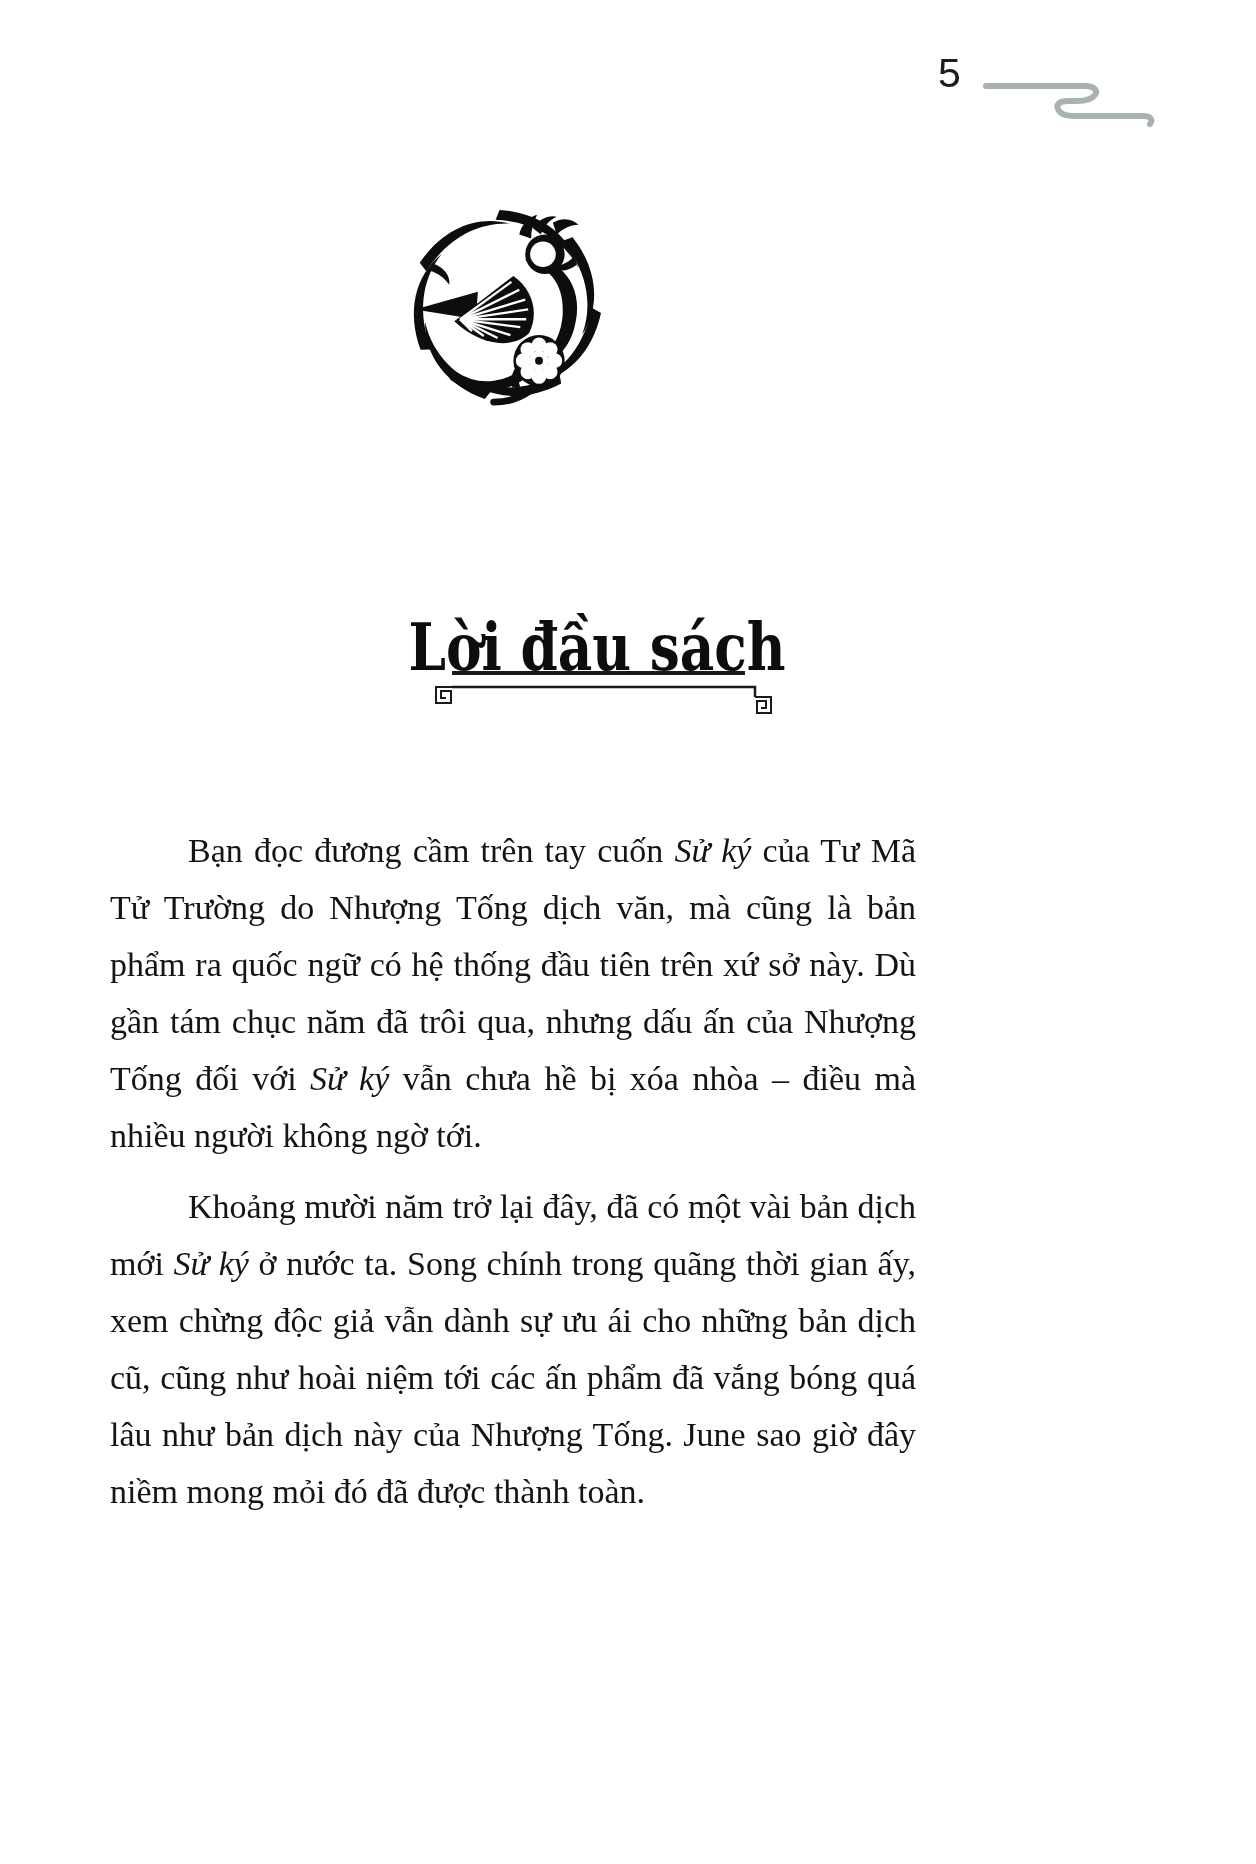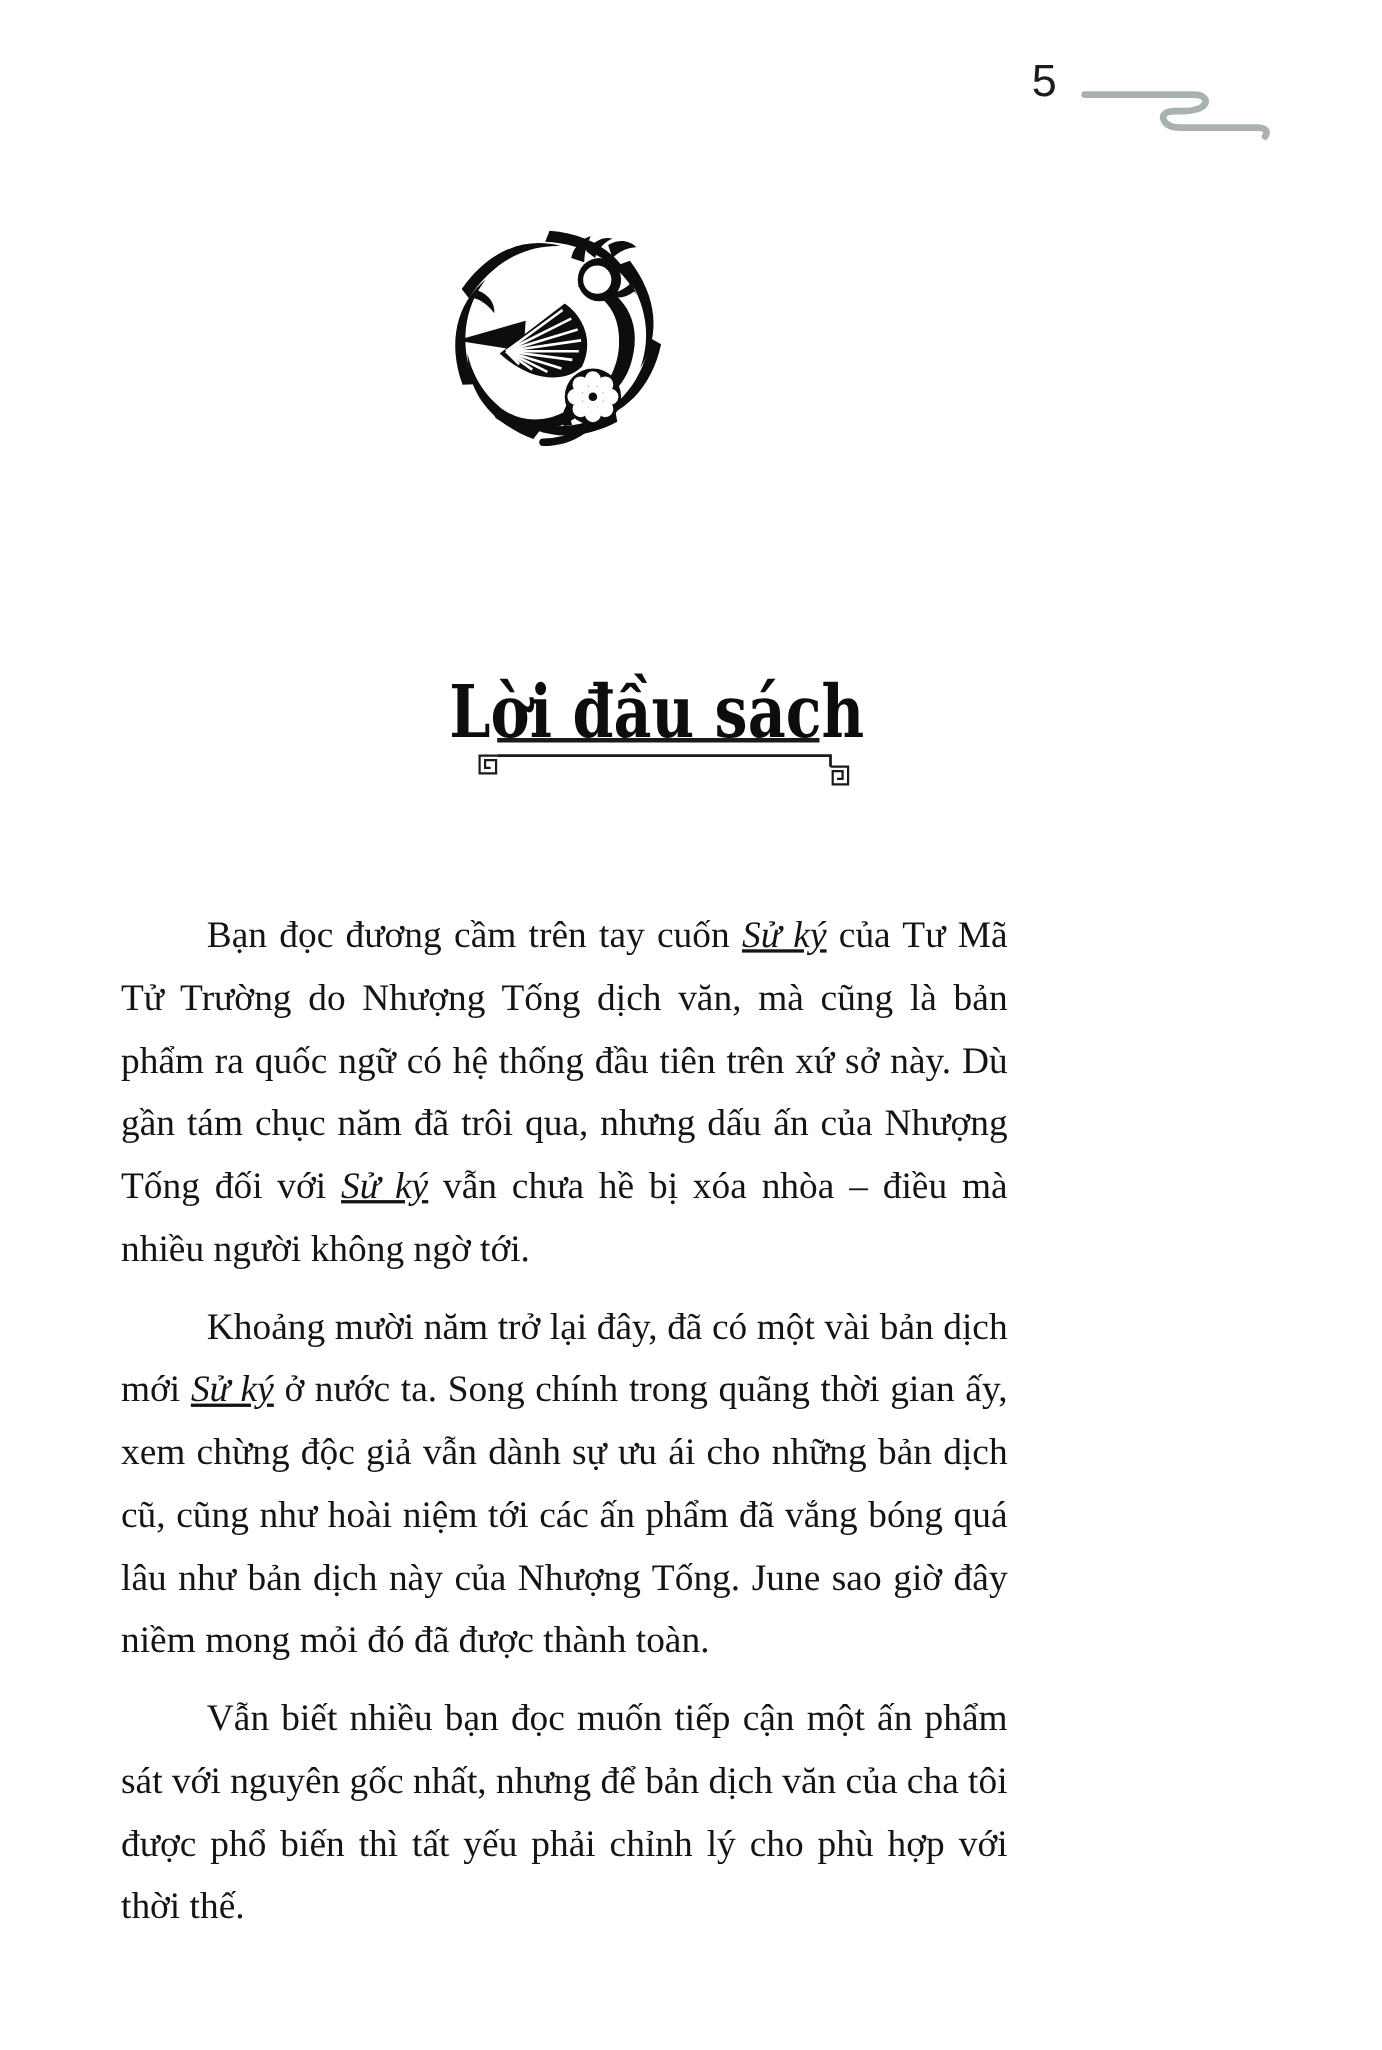--- a/index.html
+++ b/index.html
@@ -30,21 +30,21 @@
   .title-divider{position:absolute;left:432px;top:666px;}
   .body-text{
     position:absolute;left:110px;top:822px;width:806px;
     font-size:34px;line-height:57px;
     text-align:justify;
   }
   .body-text p{
     margin:0 0 14px 0;
     text-indent:78px;
   }
-  .body-text em{font-style:italic;text-decoration:underline;}
+  .body-text em{font-style:italic;}
 </style>
 </head>
 <body>
 
 <div class="page">
 
   <div class="page-number">5</div>
 
   <div class="corner-ornament">
     <svg width="182" height="52" viewBox="0 0 182 52">
@@ -126,16 +126,15 @@
         <path d="M 20 21 H 4 V 37 H 19 V 25 H 9 V 32 H 14" stroke-width="2"></path>
 
         <path d="M 323 31 H 339 V 47 H 325 V 35 H 334 V 42 H 329" stroke-width="2"></path>
       </g>
     </svg>
   </div>
 
   <div class="body-text">
     <p><span>Bạn đọc đương cầm trên tay cuốn </span><em>Sử ký</em><span> của Tư Mã Tử Trường do Nhượng Tống dịch văn, mà cũng là bản phẩm ra quốc ngữ có hệ thống đầu tiên trên xứ sở này. Dù gần tám chục năm đã trôi qua, nhưng dấu ấn của Nhượng Tống đối với </span><em>Sử ký</em><span> vẫn chưa hề bị xóa nhòa – điều mà nhiều người không ngờ tới.</span></p>
     <p><span>Khoảng mười năm trở lại đây, đã có một vài bản dịch mới </span><em>Sử ký</em><span> ở nước ta. Song chính trong quãng thời gian ấy, xem chừng độc giả vẫn dành sự ưu ái cho những bản dịch cũ, cũng như hoài niệm tới các ấn phẩm đã vắng bóng quá lâu như bản dịch này của Nhượng Tống. June sao giờ đây niềm mong mỏi đó đã được thành toàn.</span></p>
-    <p><span>Vẫn biết nhiều bạn đọc muốn tiếp cận một ấn phẩm sát với nguyên gốc nhất, nhưng để bản dịch văn của cha tôi được phổ biến thì tất yếu phải chỉnh lý cho phù hợp với thời thế.</span></p>
   </div>
 
 </div>
 
 </body></html>

